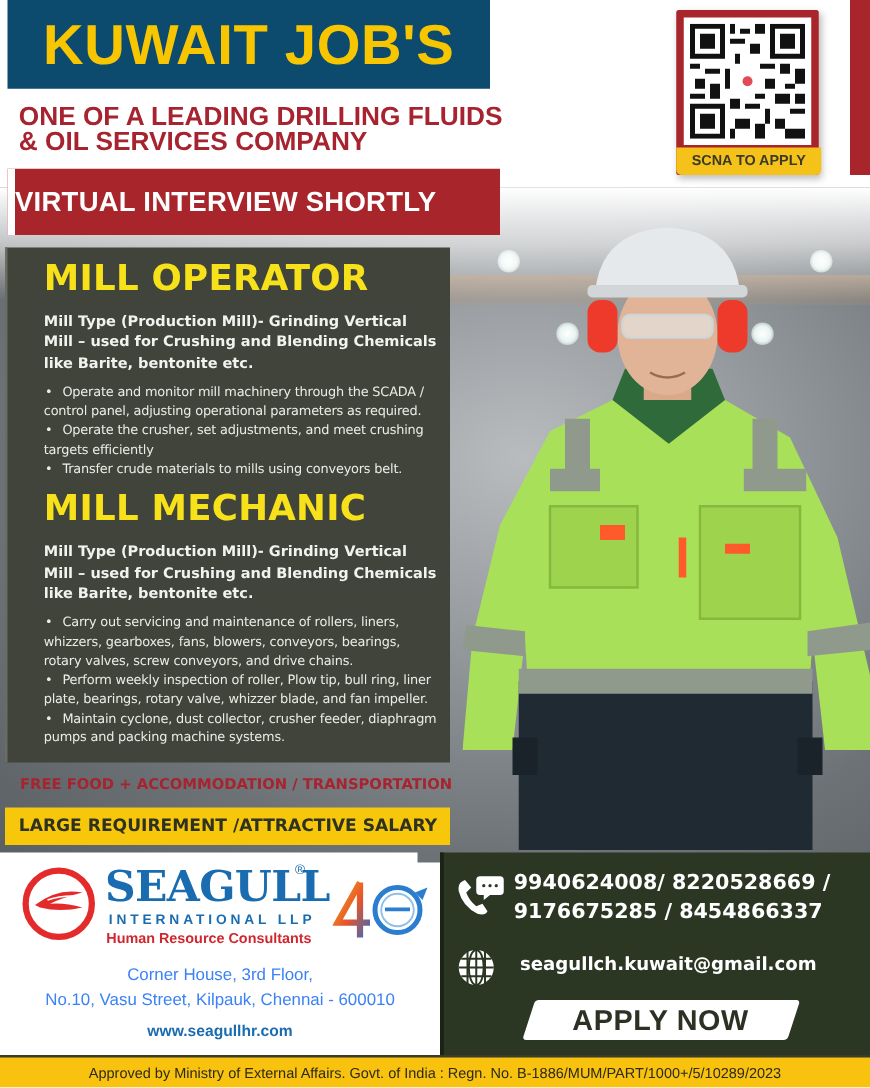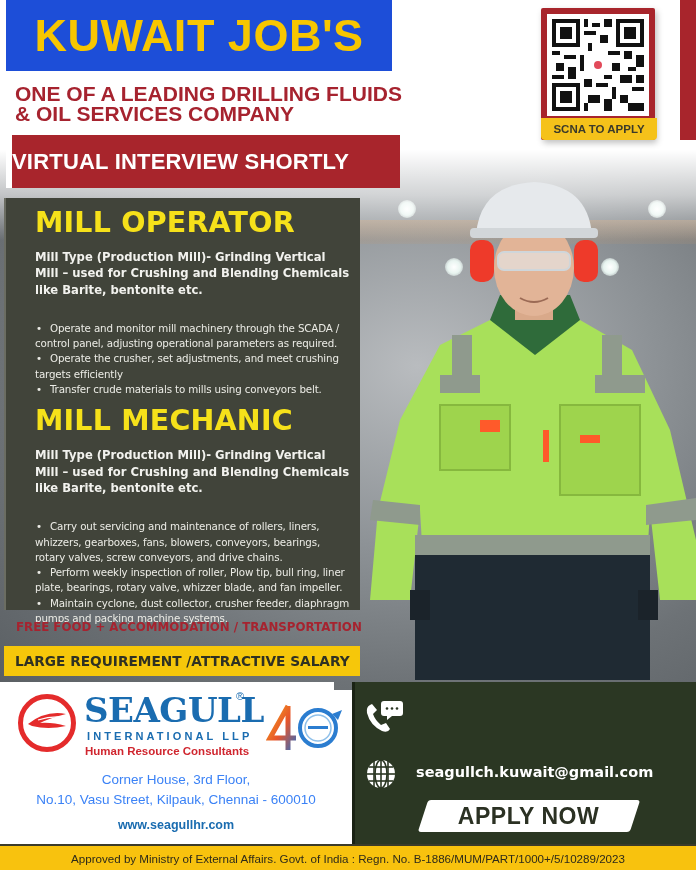--- a/index.html
+++ b/index.html
@@ -22,21 +22,21 @@
   }
   .light { position: absolute; width: 18px; height: 18px; border-radius: 50%;
     background: radial-gradient(circle, #ffffff 0%, #e8f4f0 50%, rgba(255,255,255,0) 100%); }
 
   
   .worker { position: absolute; left: 370px; top: 180px; width: 326px; height: 500px; }
 
   
   .title-box {
     position: absolute; left: 6px; top: 0px; width: 386px; height: 71px;
-    background: #1d4ed8; display: flex; align-items: center; justify-content: center;
+    background: #0c4a6e; display: flex; align-items: center; justify-content: center;
   }
   .title-box span {
     color: #f7c600; font-family: "Liberation Sans", sans-serif; font-weight: 700;
     font-size: 45px; letter-spacing: 0.5px;
   }
   .company-line {
     position: absolute; left: 15px; top: 84px; width: 400px;
     color: #a6232f; font-family: "Liberation Sans", sans-serif; font-weight: 700;
     font-size: 21px; line-height: 20px;
   }
@@ -76,21 +76,21 @@
     padding: 8px 10px 0 29px; color: #ffffff;
   }
   .job-title {
     color: #f6e11a; font-family: "DejaVu Sans", sans-serif; font-weight: 700;
     font-size: 28.5px; line-height: 34px; letter-spacing: 0.2px;
   }
   .job-desc {
     font-weight: 700; font-size: 11.6px; line-height: 16.3px; margin-top: 9px; color: #f2f2ee;
     font-family: "DejaVu Sans", sans-serif;
   }
-  .job-bullets { list-style: none; margin-top: 23px; }
+  .job-bullets { list-style: none; margin-top: 9px; }
   .job-bullets li {
     font-size: 10.3px; line-height: 15.3px; color: #ecece6; font-family: "DejaVu Sans", sans-serif;
     letter-spacing: -0.15px;
   }
   .job-bullets li::before { content: "\2022"; margin: 0 8px 0 1px; }
   .job-block-2 { margin-top: 7px; }
 
   .perks-line {
     position: absolute; left: 16px; top: 620px;
     color: #a6232f; font-family: "DejaVu Sans", sans-serif; font-weight: 700; font-size: 11.8px;
@@ -344,20 +344,24 @@
 </div>
 
 <div class="contact-card">
   <svg class="phone-icon" viewBox="0 0 40 36">
     <path d="M6 6 Q2 8 3 14 Q6 26 18 32 Q24 34 26 30 L22 24 L17 26 Q11 21 9 15 L13 11 L8 5 Z" fill="#ffffff"></path>
     <path d="M20 2 H36 Q39 2 39 5 V14 Q39 17 36 17 H28 L23 21 V17 H20 Q17 17 17 14 V5 Q17 2 20 2 Z" fill="#ffffff"></path>
     <circle cx="23" cy="9.5" r="1.3" fill="#2b3723"></circle>
       <circle cx="28" cy="9.5" r="1.3" fill="#2b3723"></circle>
       <circle cx="33" cy="9.5" r="1.3" fill="#2b3723"></circle>
   </svg>
+  <div class="phones">
+    <div>9940624008/ 8220528669 /</div>
+    <div>9176675285 / 8454866337</div>
+  </div>
   <svg class="globe-icon" viewBox="0 0 32 32">
     <circle cx="16" cy="16" r="14" fill="#ffffff"></circle>
     <g stroke="#2b3723" stroke-width="1.6" fill="none">
       <ellipse cx="16" cy="16" rx="6" ry="14"></ellipse>
       <line x1="16" y1="2" x2="16" y2="30"></line>
       <line x1="2" y1="16" x2="30" y2="16"></line>
       <line x1="4" y1="9" x2="28" y2="9"></line>
       <line x1="4" y1="23" x2="28" y2="23"></line>
       <line x1="9" y1="3" x2="9" y2="29"></line>
       <line x1="23" y1="3" x2="23" y2="29"></line>

